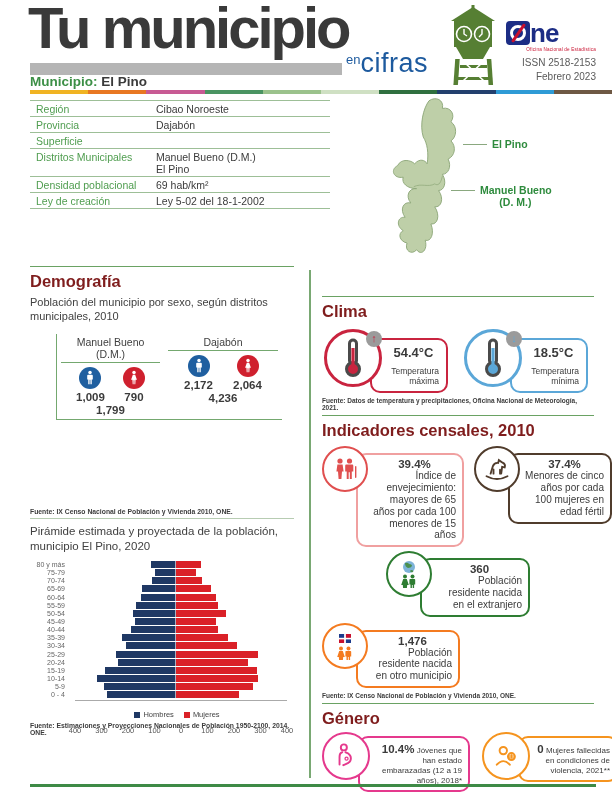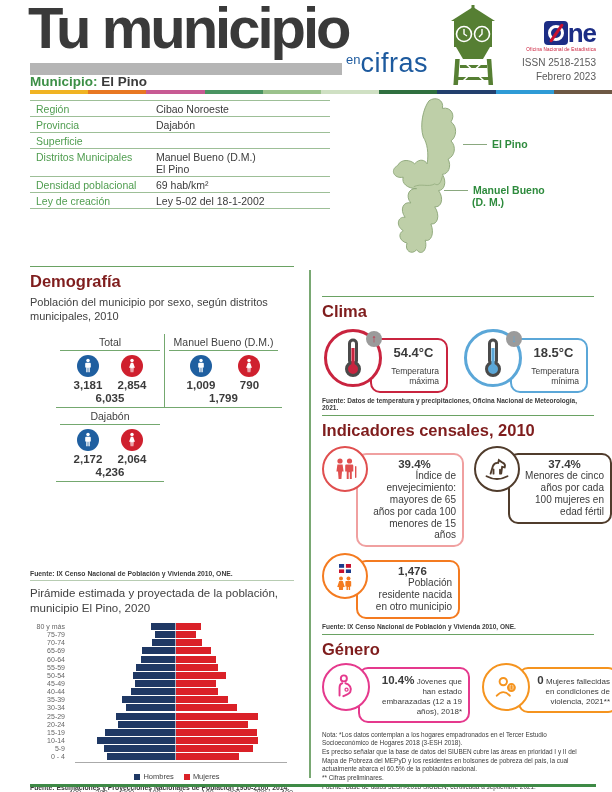--- a/index.html
+++ b/index.html
@@ -9,21 +9,21 @@
 
   
   .main-title { position:absolute; left:28px; top:-6px; font-size:58px; font-weight:bold;
     letter-spacing:-3px; color:#3a3a3a; }
   .title-bar { position:absolute; left:30px; top:63px; width:312px; height:12px; background:#b5b5b5; }
   .tagline { position:absolute; left:346px; top:48px; color:#1d5a9e; white-space:nowrap; }
   .tagline .en { font-size:13px; vertical-align:8px; }
   .tagline .cifras { font-size:27px; letter-spacing:0.5px; }
   .tower { position:absolute; left:447px; top:5px; }
   .logo-block { position:absolute; left:506px; top:20px; width:90px; }
-  .logo-row { display:flex; align-items:center; justify-content:flex-end; }
+  .logo-row { display:flex; align-items:center; }
   .logo-emblem { position:relative; width:24px; height:24px; background:#1c2d85; border-radius:4px; }
   .logo-emblem .ring { position:absolute; left:4px; top:4px; width:16px; height:16px;
     border:3px solid #fff; border-radius:50%; }
   .logo-emblem .slash { position:absolute; left:11px; top:1px; width:3px; height:22px;
     background:#c8102e; transform:rotate(35deg); border-radius:2px; }
   .logo-ne { font-size:26px; font-weight:bold; color:#1c2d85; line-height:1; letter-spacing:-1px; }
   .logo-caption { font-size:4.6px; color:#c8102e; text-align:right; margin-top:1px; letter-spacing:0.2px; }
   .issn-block { position:absolute; right:16px; top:56px; text-align:right; font-size:10px;
     color:#5a5a5a; line-height:1.35; }
   .municipio-line { position:absolute; left:30px; top:74px; font-size:13.5px; font-weight:bold; }
@@ -40,21 +40,21 @@
   .info-value { flex:1; color:#3b3b3b; }
   .info-value .v2 { display:block; }
 
   
   .map-block { position:absolute; left:355px; top:94px; width:250px; height:172px; }
   .map-svg { position:absolute; left:28px; top:2px; }
   .map-label { position:absolute; color:#2e8b3d; font-weight:bold; font-size:10.5px; white-space:nowrap; }
   .map-label .ptr { display:inline-block; width:24px; border-top:1px solid #8aa87f;
     vertical-align:3px; margin-right:5px; }
   .map-label-1 { left:108px; top:44px; }
-  .map-label-2 { left:89px; top:90px; text-align:left; }
+  .map-label-2 { left:96px; top:90px; text-align:center; }
   .map-label-2 .l2 { display:block; margin-left:28px; }
 
   
   .vrule { position:absolute; left:309px; top:270px; height:508px; width:1.5px; background:#79a873; }
   .col-left  { position:absolute; left:30px;  top:266px; width:264px; }
   .col-right { position:absolute; left:322px; top:256px; width:272px;margin-top:40px; }
   .toprule { border-top:1.5px solid #6aa263; }
   h2.sec { font-size:16.5px; font-weight:bold; color:#7f1d1d; margin:5px 0 4px 0; }
   .subtitle { font-size:11px; color:#414141; line-height:1.3; }
   .fuente { font-size:6.8px; font-weight:bold; color:#3c3c3c; }
@@ -251,42 +251,20 @@
   </div>
 
   <div class="vrule"></div>
 
   <div class="col-left">
     <div class="toprule"></div>
     <h2 class="sec">Demografía</h2>
     <div class="subtitle">Población del municipio por sexo, según distritos municipales, 2010</div>
 
     <div class="sex-table">
-      <div class="sex-cell c1">
-        <div class="sex-head">Total</div>
-        <div class="sex-icons">
-          <div class="sex-person">
-              <span class="circle-icon m">
-                <svg width="14" height="16" fill="#fff">
-                  <use href="#sym-male"></use>
-                </svg>
-              </span>
-              <span class="sex-num">3,181</span>
-            </div>
-          <div class="sex-person">
-              <span class="circle-icon f">
-                <svg width="14" height="16" fill="#fff">
-                  <use href="#sym-female"></use>
-                </svg>
-              </span>
-              <span class="sex-num">2,854</span>
-            </div>
-        </div>
-        <div class="sex-total">6,035</div>
-      </div>
       <div class="sex-cell c2">
         <div class="sex-head">Manuel Bueno (D.M.)</div>
         <div class="sex-icons">
           <div class="sex-person">
               <span class="circle-icon m">
                 <svg width="14" height="16" fill="#fff">
                   <use href="#sym-male"></use>
                 </svg>
               </span>
               <span class="sex-num">1,009</span>
@@ -532,20 +510,40 @@
             <path d="M3 18.2 Q12 23 21 18.2"></path>
           </svg>
         </div>
         <div class="badge-box" style="border-color:#503c2c">
           <div class="ind-val">37.4%</div>
           <div class="ind-lab">Menores de cinco años por cada 100 mujeres en edad fértil</div>
         </div>
       </div>
     </div>
 
+    <div class="ind-row ind-center">
+      <div class="badge ind w3">
+        <div class="badge-circle" style="border-color:#2e7d32">
+          <svg width="28" height="30" viewBox="0 0 28 30">
+            <circle cx="14" cy="8" r="6" fill="#7db3d8"></circle>
+            <path d="M10 4 q3 -1 4 1 q3 0 3 2 q-1 2 -4 2 q-3 -1 -3 -5z M16 11 q3 0 2 2 q-2 1 -3 -1z" fill="#4a8f4e"></path>
+            <g fill="#2e7d32">
+              <circle cx="10" cy="17.5" r="2"></circle>
+                <path d="M8.2 20h3.6l2 6h-1.6l-.3 3h-3.8l-.3-3H6.2z"></path>
+              <circle cx="17.5" cy="17.5" r="2"></circle>
+                <path d="M15.8 20h3.4c.6 0 1 .4 1 1v4.6h-1.1v3.4h-1.4v-3h-.8v3h-1.4v-3.4h-1.1V21c0-.6.4-1 1-1z"></path>
+            </g>
+          </svg>
+        </div>
+        <div class="badge-box" style="border-color:#2e7d32">
+          <div class="ind-val">360</div>
+          <div class="ind-lab">Población residente nacida en el extranjero</div>
+        </div>
+      </div>
+    </div>
 
     <div class="ind-row">
       <div class="badge ind w4">
         <div class="badge-circle" style="border-color:#f47b20">
           <svg width="28" height="30" viewBox="0 0 28 30">
             <g>
               <rect x="8" y="3" width="5.6" height="4.2" fill="#1b3a8c"></rect>
                 <rect x="14.4" y="3" width="5.6" height="4.2" fill="#c8102e"></rect>
               <rect x="8" y="7.8" width="5.6" height="4.2" fill="#c8102e"></rect>
                 <rect x="14.4" y="7.8" width="5.6" height="4.2" fill="#1b3a8c"></rect>

